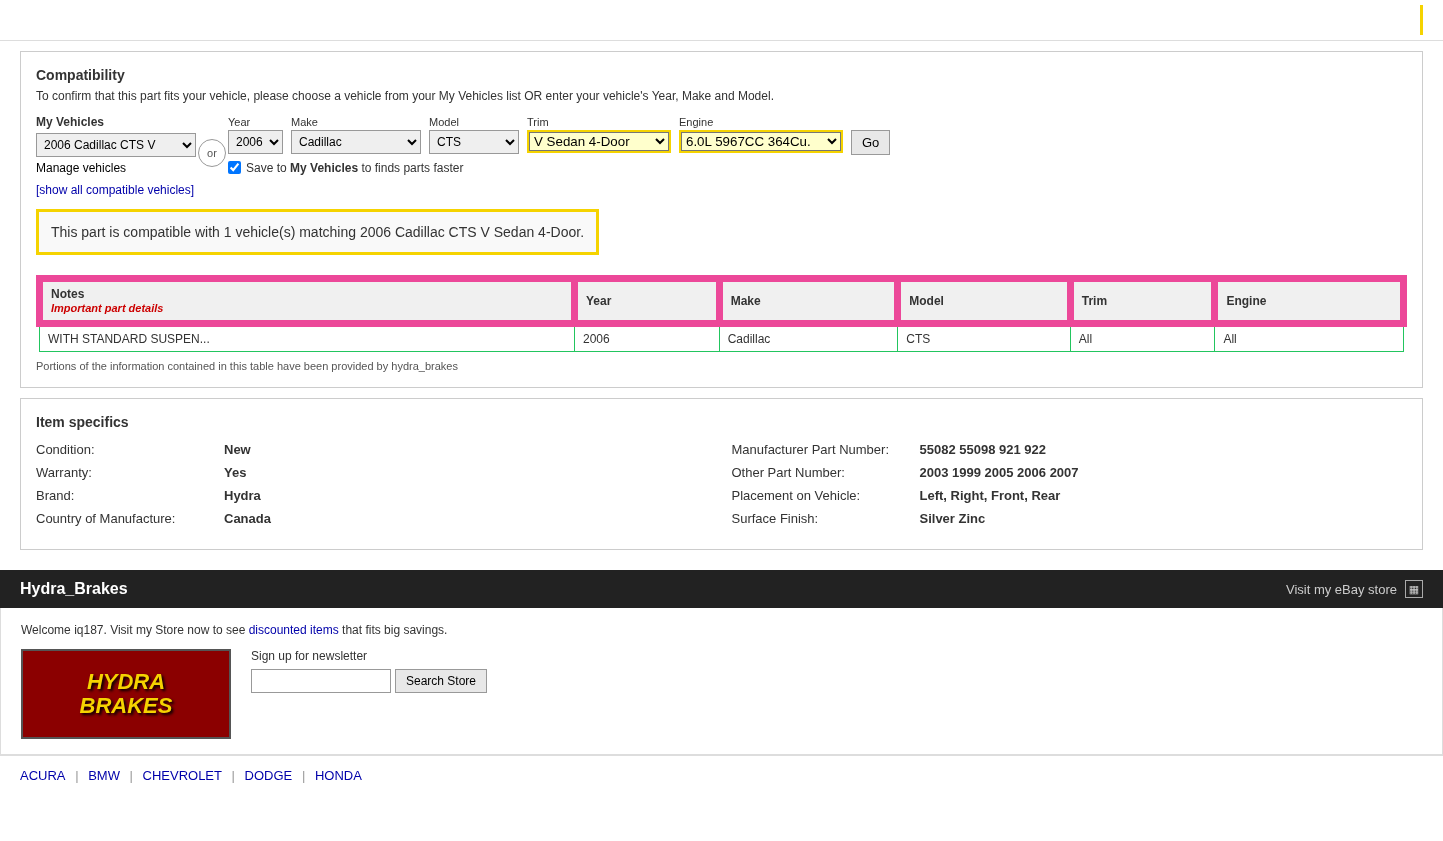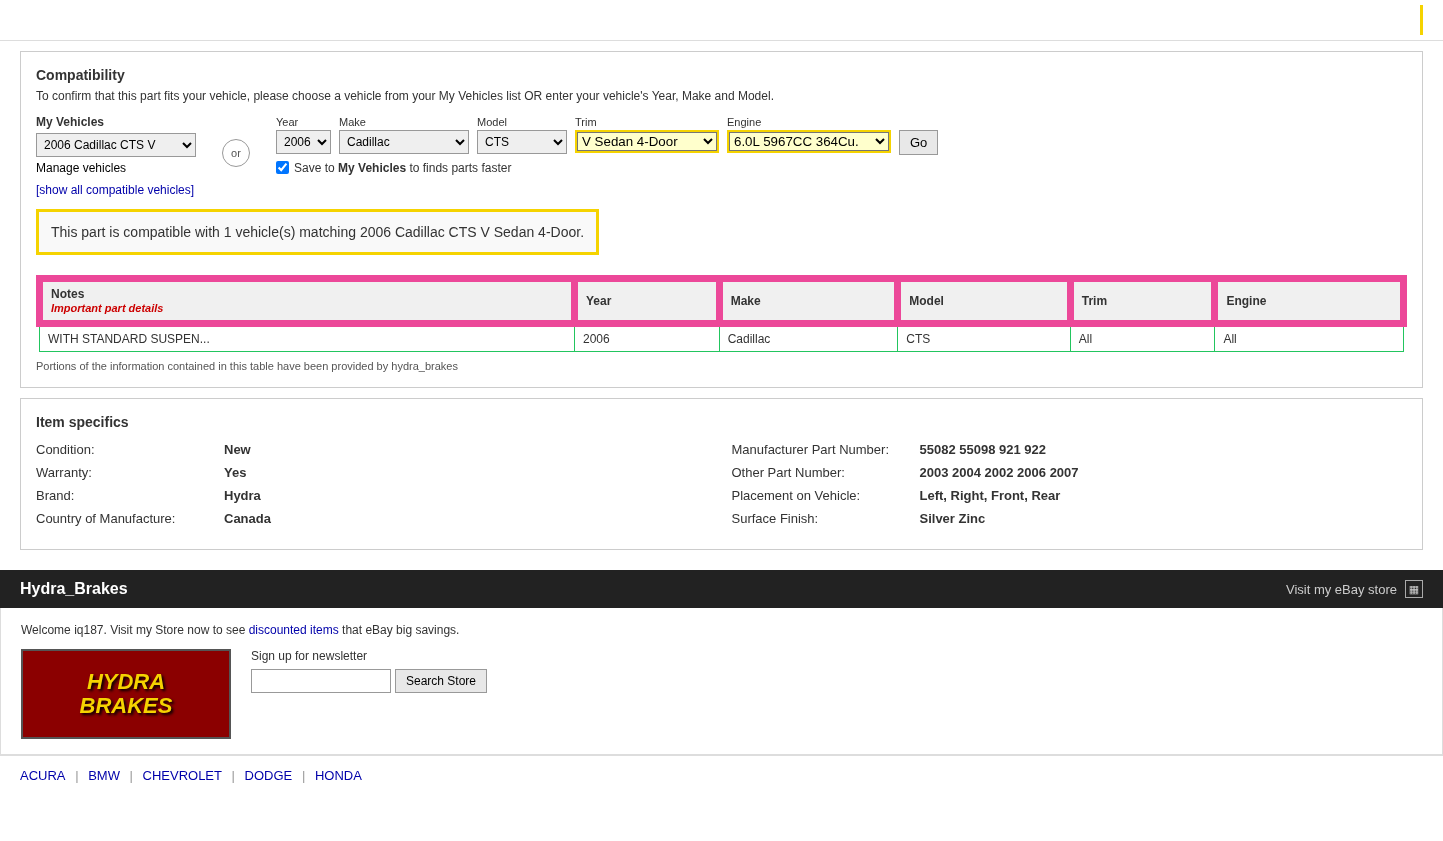--- a/index.html
+++ b/index.html
@@ -36,21 +36,21 @@
     }
     .section-desc {
       font-size: 12px;
       margin-bottom: 12px;
       color: #333;
     }
 
     .vehicle-row {
       display: flex;
       align-items: center;
-      gap: 26px;
+      gap: 2px;
       flex-wrap: wrap;
       margin-bottom: 8px;
     }
 
     .my-vehicles-label {
       font-size: 12px;
       font-weight: bold;
       margin-bottom: 4px;
     }
 
@@ -474,21 +474,21 @@
             <span class="spec-value">Canada</span>
           </div>
         </div>
       <div id="right-specs">
           <div class="spec-row">
             <span class="spec-label">Manufacturer Part Number:</span>
             <span class="spec-value">55082 55098 921 922</span>
           </div>
           <div class="spec-row">
             <span class="spec-label">Other Part Number:</span>
-            <span class="spec-value">2003 2004 2002 2006 2007</span>
+            <span class="spec-value">2003 1999 2005 2006 2007</span>
           </div>
           <div class="spec-row">
             <span class="spec-label">Placement on Vehicle:</span>
             <span class="spec-value">Left, Right, Front, Rear</span>
           </div>
           <div class="spec-row">
             <span class="spec-label">Surface Finish:</span>
             <span class="spec-value">Silver Zinc</span>
           </div>
         </div>
@@ -500,21 +500,21 @@
 <div class="seller-section">
   <div class="seller-name">Hydra_Brakes</div>
   <div class="visit-store">
     <span>Visit my eBay store</span>
     <span class="store-icon">▦</span>
   </div>
 </div>
 
 <div class="seller-content">
   <div class="welcome-text">
-    <span>Welcome iq187. Visit my Store now to see </span><a href="#">discounted items</a><span> that eBay big savings.</span>
+    <span>Welcome iq187. Visit my Store now to see </span><a href="#">discounted items</a><span> that fits big savings.</span>
   </div>
   <div class="seller-lower">
 
     <div class="hydra-logo">
       <div class="hydra-logo-text">
         <div>HYDRA</div>
         <div>BRAKES</div>
       </div>
     </div>
 

